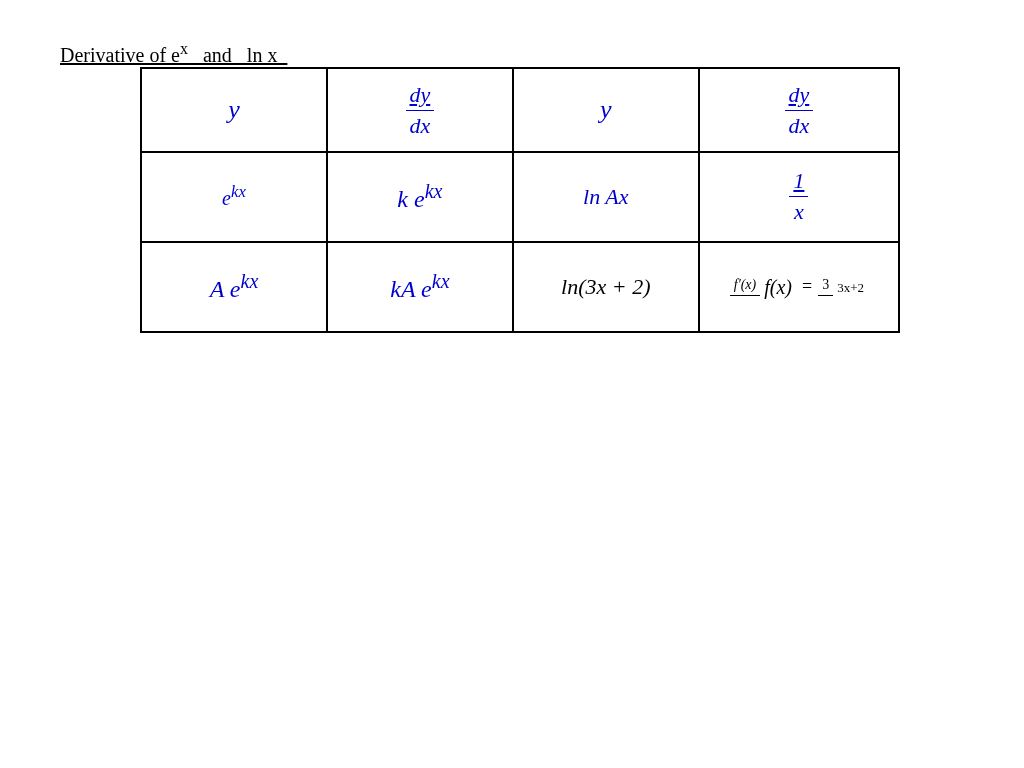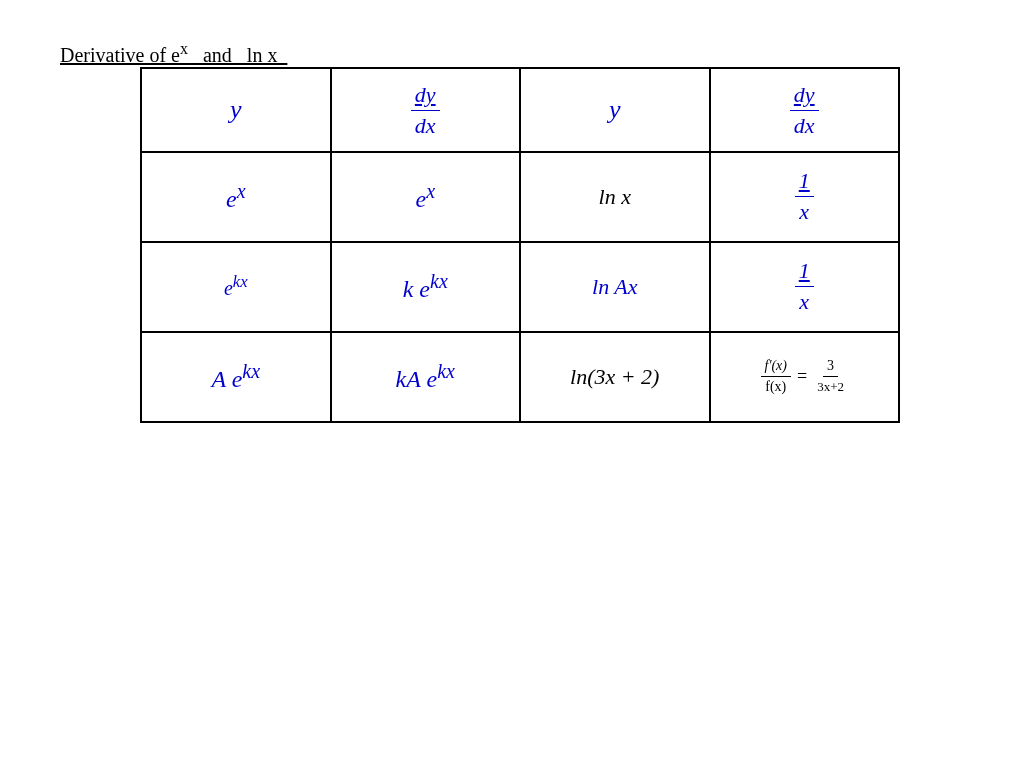--- a/index.html
+++ b/index.html
@@ -74,21 +74,21 @@
       padding: 0 4px 2px 4px;
       font-style: italic;
       text-decoration: underline;
     }
     .frac-blue .den {
       padding: 2px 4px 0 4px;
     }
 
     .frac-black {
       display: inline-flex;
-      flex-direction: column;
+      flex-direction: row;
       align-items: center;
       color: #000;
     }
     .frac-black .num {
       border-bottom: 1.5px solid #000;
       padding: 0 4px 2px 4px;
     }
     .frac-black .den {
       padding: 2px 4px 0 4px;
     }
@@ -129,37 +129,20 @@
       <span class="italic-blue" style="font-size:26px;">y</span>
     </td>
     <td class="header-cell">
       <span class="frac-blue" style="font-size:22px;">
         <span class="num">dy</span>
         <span class="den">dx</span>
       </span>
     </td>
   </tr>
 
-  <tr class="data-row">
-    <td>
-      <span class="blue" style="font-size:24px; font-style:italic;">e<sup>x</sup></span>
-    </td>
-    <td>
-      <span class="blue" style="font-size:24px; font-style:italic;">e<sup>x</sup></span>
-    </td>
-    <td>
-      <span style="font-size:22px; color:#000; font-style:italic;">ln x</span>
-    </td>
-    <td>
-      <span class="frac-blue" style="font-size:22px;">
-        <span class="num">1</span>
-        <span class="den">x</span>
-      </span>
-    </td>
-  </tr>
 
 
   <tr class="data-row">
     <td>
       <span class="blue" style="font-size:20px; font-style:italic;">e<sup>kx</sup></span>
     </td>
     <td>
       <span class="blue" style="font-size:24px; font-style:italic;">k e<sup>kx</sup></span>
     </td>
     <td>
@@ -180,21 +163,21 @@
     <td>
       <span class="blue" style="font-size:24px; font-style:italic;">kA e<sup>kx</sup></span>
     </td>
     <td>
       <span style="font-size:22px; color:#000; font-style:italic;">ln(3x + 2)</span>
     </td>
     <td>
       <div class="equals-row">
         <span class="frac-black small-text" style="font-size:16px;">
           <span class="num" style="font-style:italic; font-size:14px;">f′(x)</span>
-          <span class="den" style="font-size:14px;">f(x)</span>
+          <span class="den" style="font-style:italic; font-size:20px;">f(x)</span>
         </span>
         <span style="font-size:18px;">=</span>
         <span class="frac-black small-text" style="font-size:16px;">
           <span class="num" style="font-size:14px;">3</span>
           <span class="den" style="font-size:13px;">3x+2</span>
         </span>
       </div>
     </td>
   </tr>
 </tbody>

